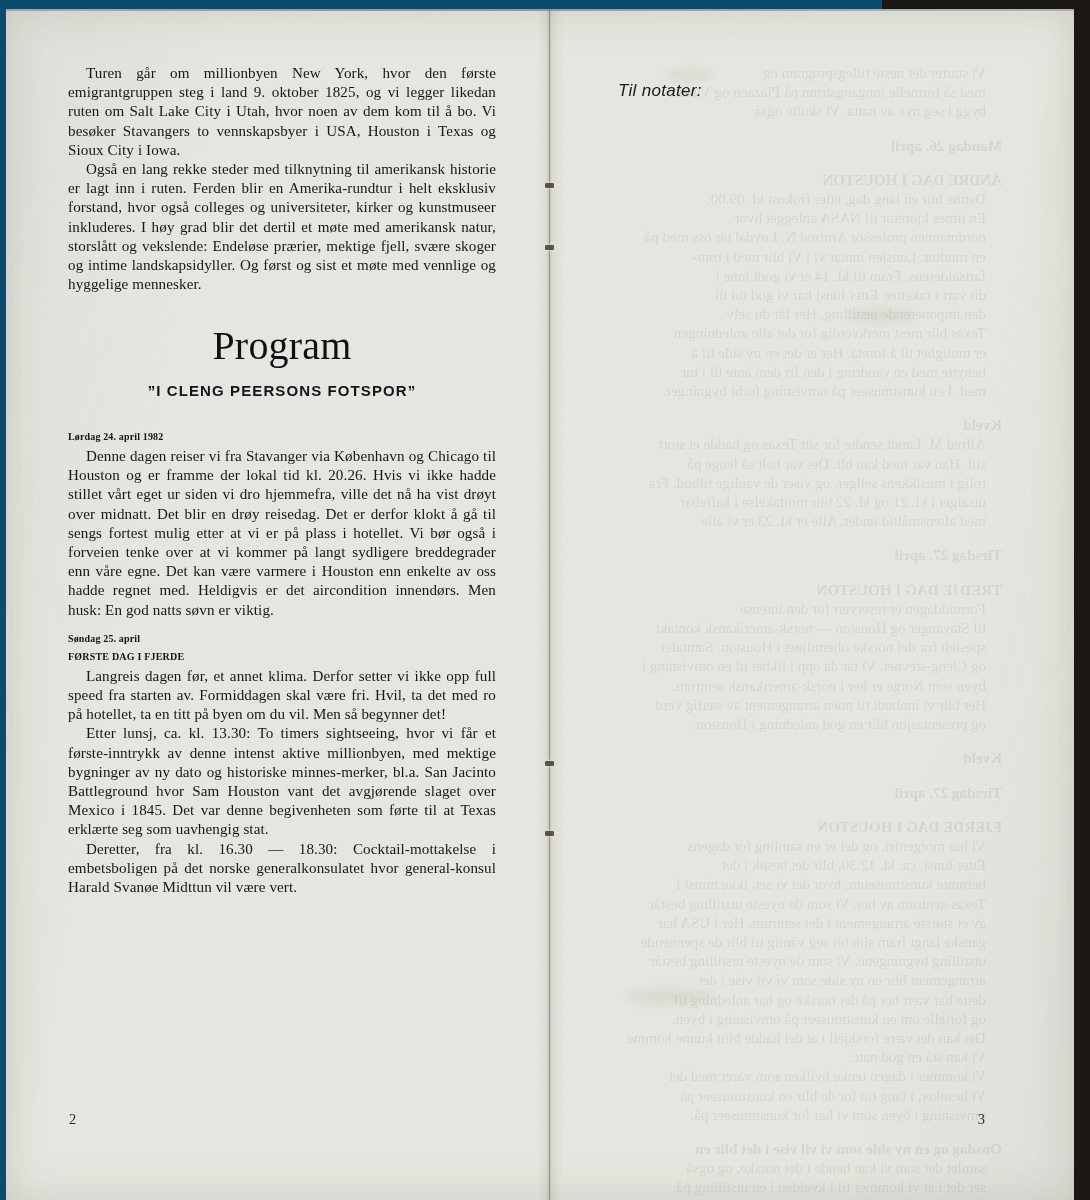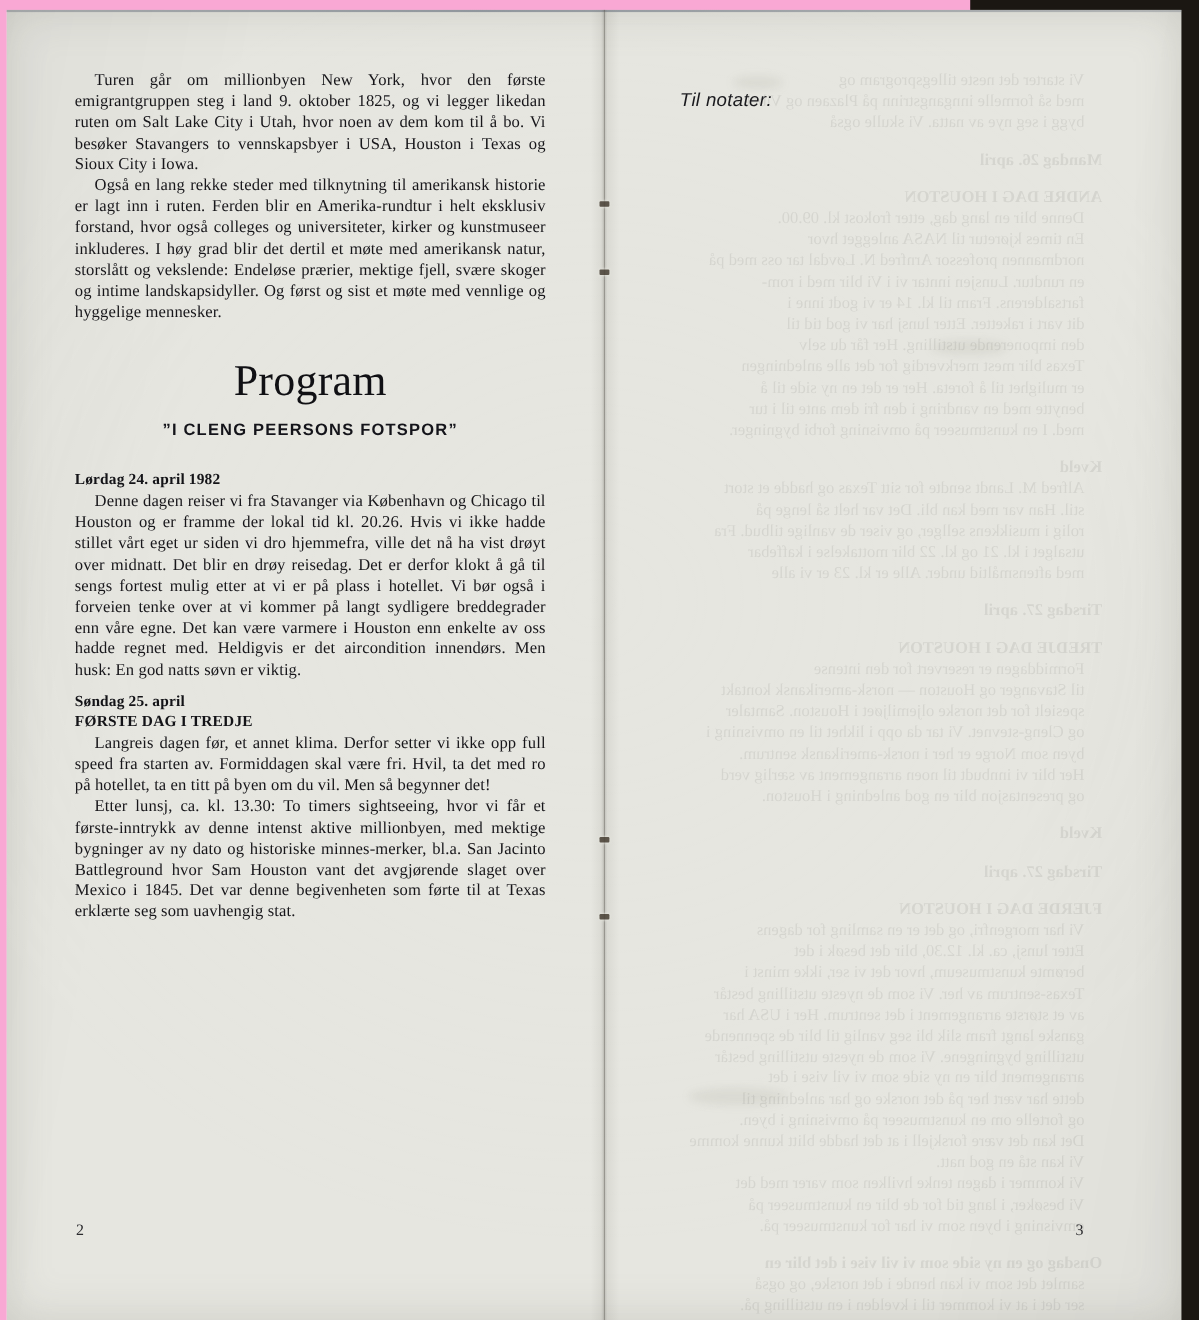--- a/index.html
+++ b/index.html
@@ -12,21 +12,21 @@
     height: 1200px;
     overflow: hidden;
     font-family: "Liberation Serif", serif;
   }
 
   
   #scan {
     position: relative;
     width: 882px;
     height: 1200px;
-    background: #f9a8d4;
+    background: #0c4a6e;
   }
 
   
   #spread {
     position: absolute;
     left: 6px;
     top: 9px;
     width: 1068px;
     height: 1191px;
     background: #e6e6e0;
@@ -136,21 +136,21 @@
     letter-spacing: 1.1px;
     margin: 12px 0 0 0;
   }
 
   .day-block { margin-top: 26px; }
   .day-block.tight { margin-top: 10px; }
   .day-date,
   .day-dest {
     font-family: "Liberation Serif", serif;
     font-weight: bold;
-    font-size: 14px;
+    font-size: 10px;
     line-height: 18.5px;
     color: #131317;
     margin: 0;
     letter-spacing: .15px;
   }
   .day-dest { letter-spacing: .2px; }
 
   .notes-heading {
     font-family: "Liberation Sans", sans-serif;
     font-style: italic;
@@ -226,23 +226,24 @@
         <h1 class="prog-title">Program</h1>
         <p class="prog-subtitle">”I CLENG PEERSONS FOTSPOR”</p>
 
         <div class="day-block">
           <p class="day-date">Lørdag 24. april 1982</p>
           <p class="para">Denne dagen reiser vi fra Stavanger via København og Chicago til Houston og er framme der lokal tid kl. 20.26. Hvis vi ikke hadde stillet vårt eget ur siden vi dro hjemmefra, ville det nå ha vist drøyt over midnatt. Det blir en drøy reisedag. Det er derfor klokt å gå til sengs fortest mulig etter at vi er på plass i hotellet. Vi bør også i forveien tenke over at vi kommer på langt sydligere breddegrader enn våre egne. Det kan være varmere i Houston enn enkelte av oss hadde regnet med. Heldigvis er det aircondition innendørs. Men husk: En god natts søvn er viktig.</p>
         </div>
 
         <div class="day-block tight">
           <p class="day-date">Søndag 25. april</p>
-          <p class="day-dest">FØRSTE DAG I TREDJE</p>
+          <p class="day-dest">FØRSTE DAG I FJERDE</p>
           <p class="para">Langreis dagen før, et annet klima. Derfor setter vi ikke opp full speed fra starten av. Formiddagen skal være fri. Hvil, ta det med ro på hotellet, ta en titt på byen om du vil. Men så begynner det!</p>
           <p class="para">Etter lunsj, ca. kl. 13.30: To timers sightseeing, hvor vi får et første-inntrykk av denne intenst aktive millionbyen, med mektige bygninger av ny dato og historiske minnes-merker, bl.a. San Jacinto Battleground hvor Sam Houston vant det avgjørende slaget over Mexico i 1845. Det var denne begivenheten som førte til at Texas erklærte seg som uavhengig stat.</p>
+          <p class="para">Deretter, fra kl. 16.30 — 18.30: Cocktail-mottakelse i embetsboligen på det norske generalkonsulatet hvor general-konsul Harald Svanøe Midttun vil være vert.</p>
         </div>
 
       </div>
       <div class="folio">2</div>
     </div>
 
     <div class="page" id="page-right">
       <div class="page-body">
         <p class="notes-heading">Til notater:</p>
       </div>

